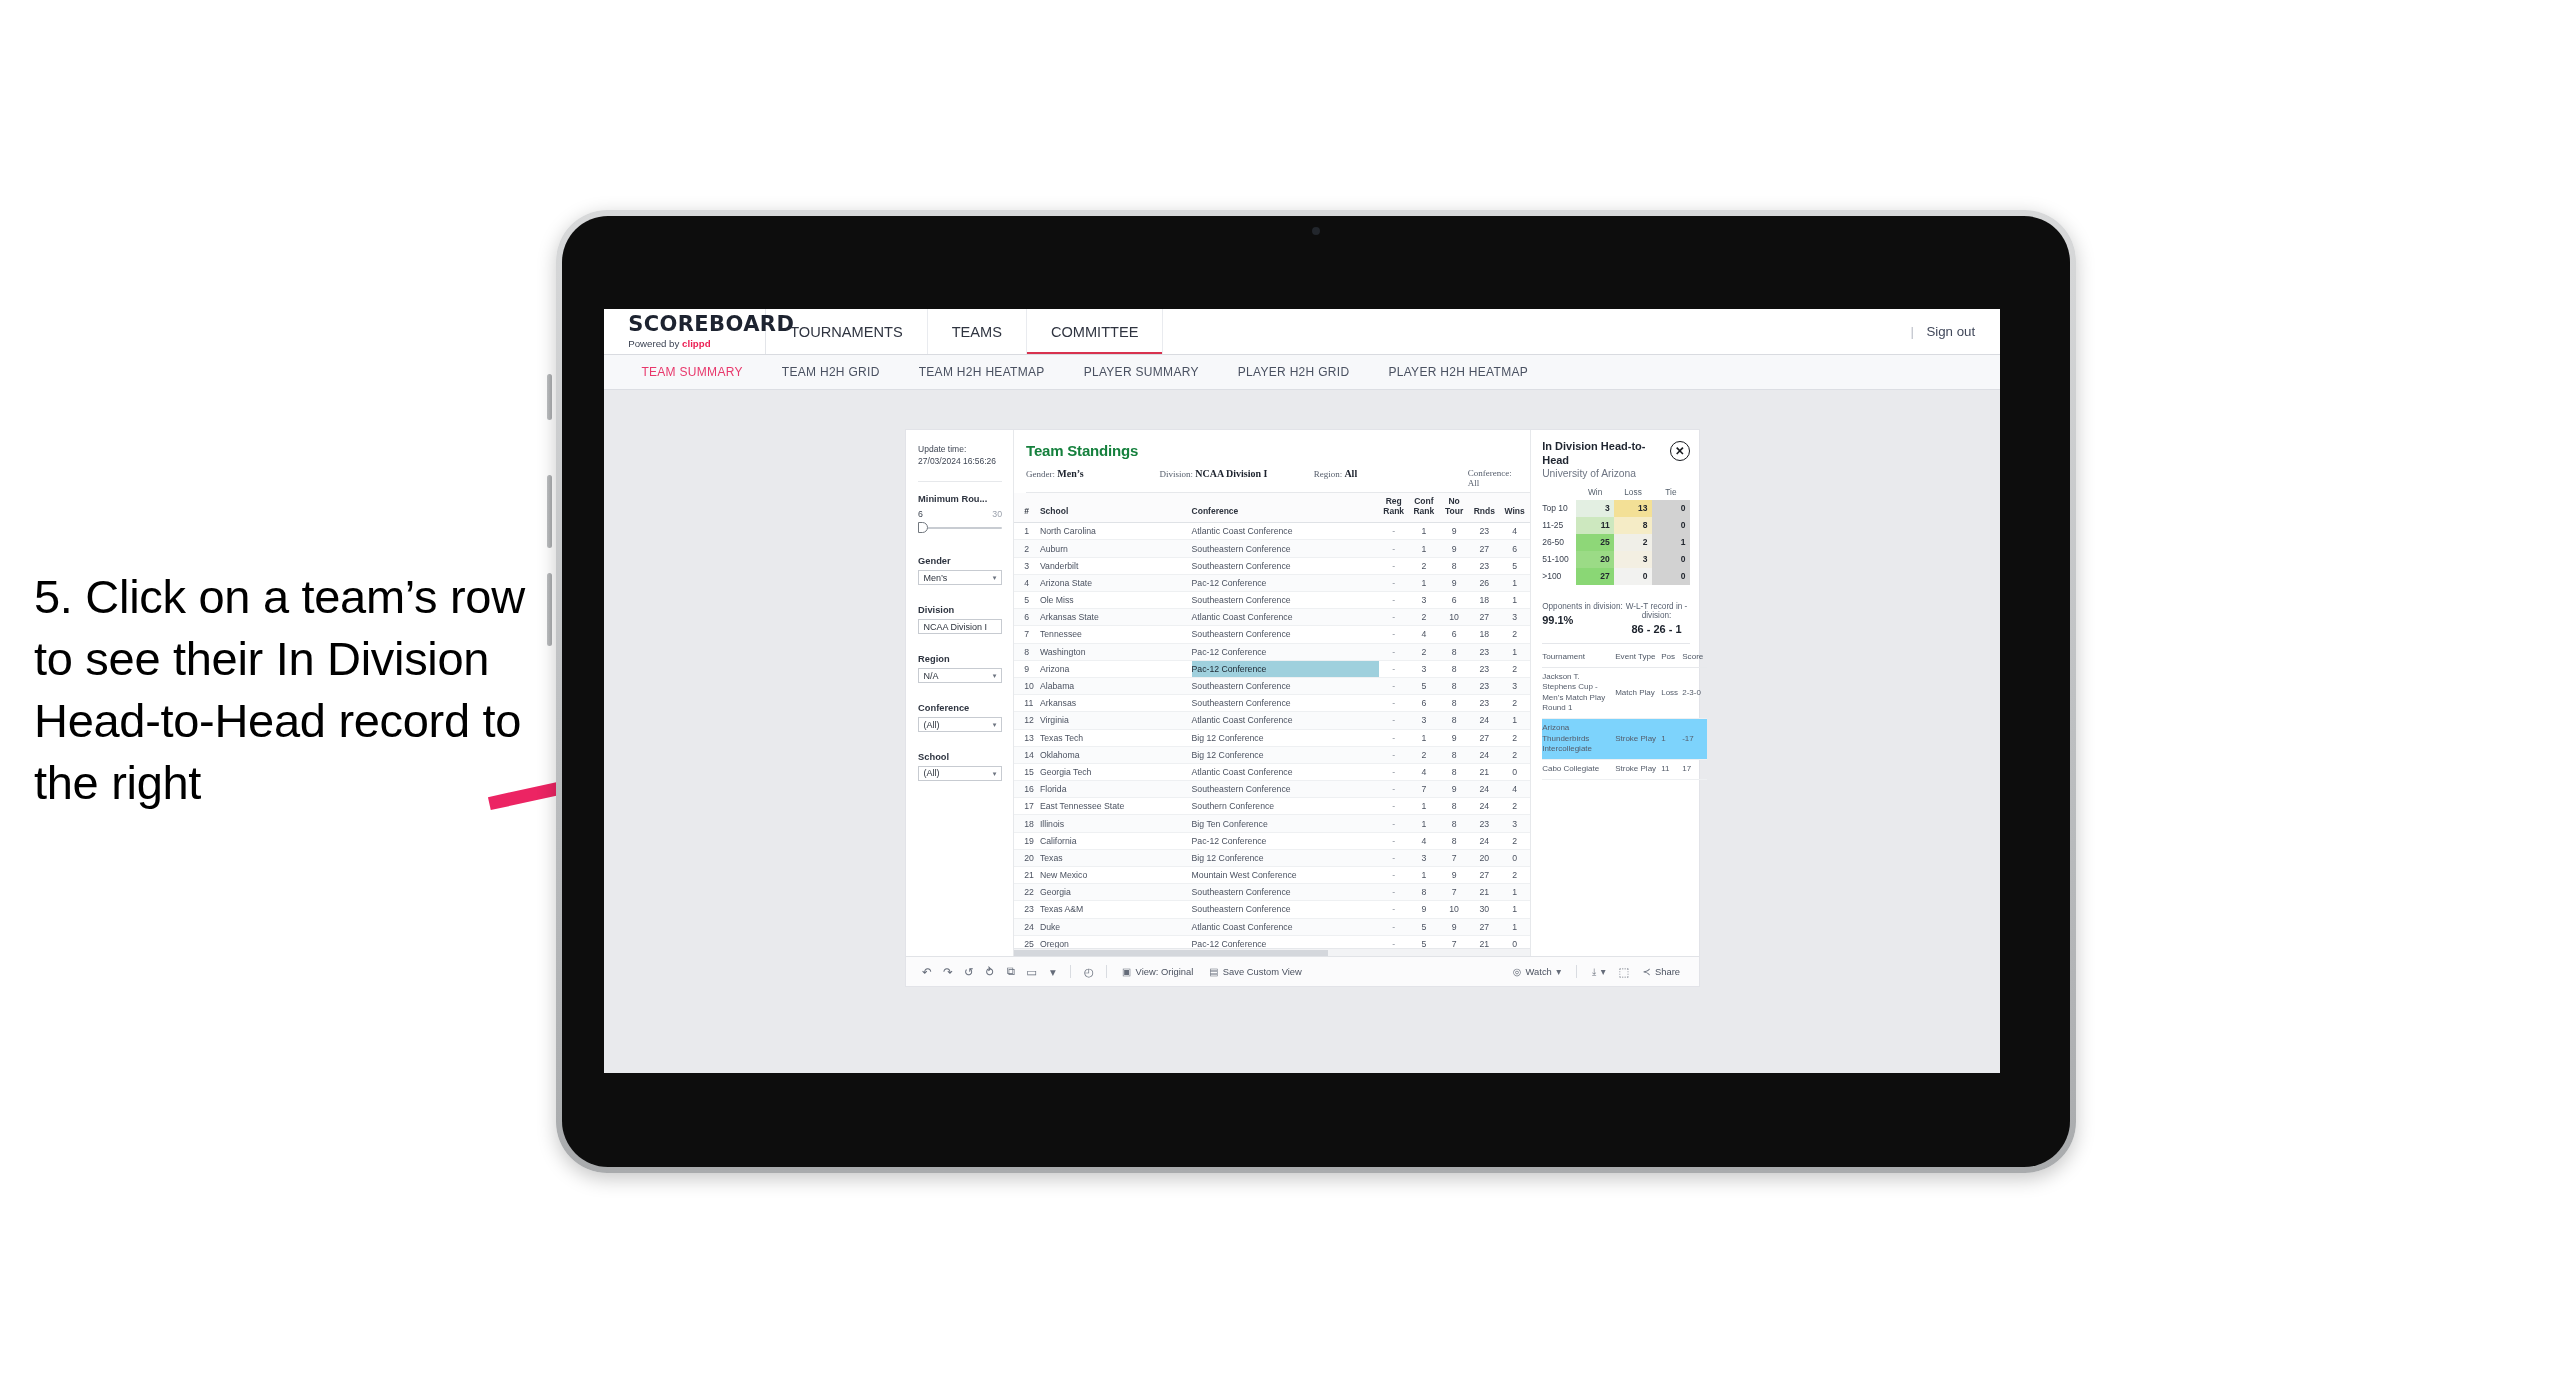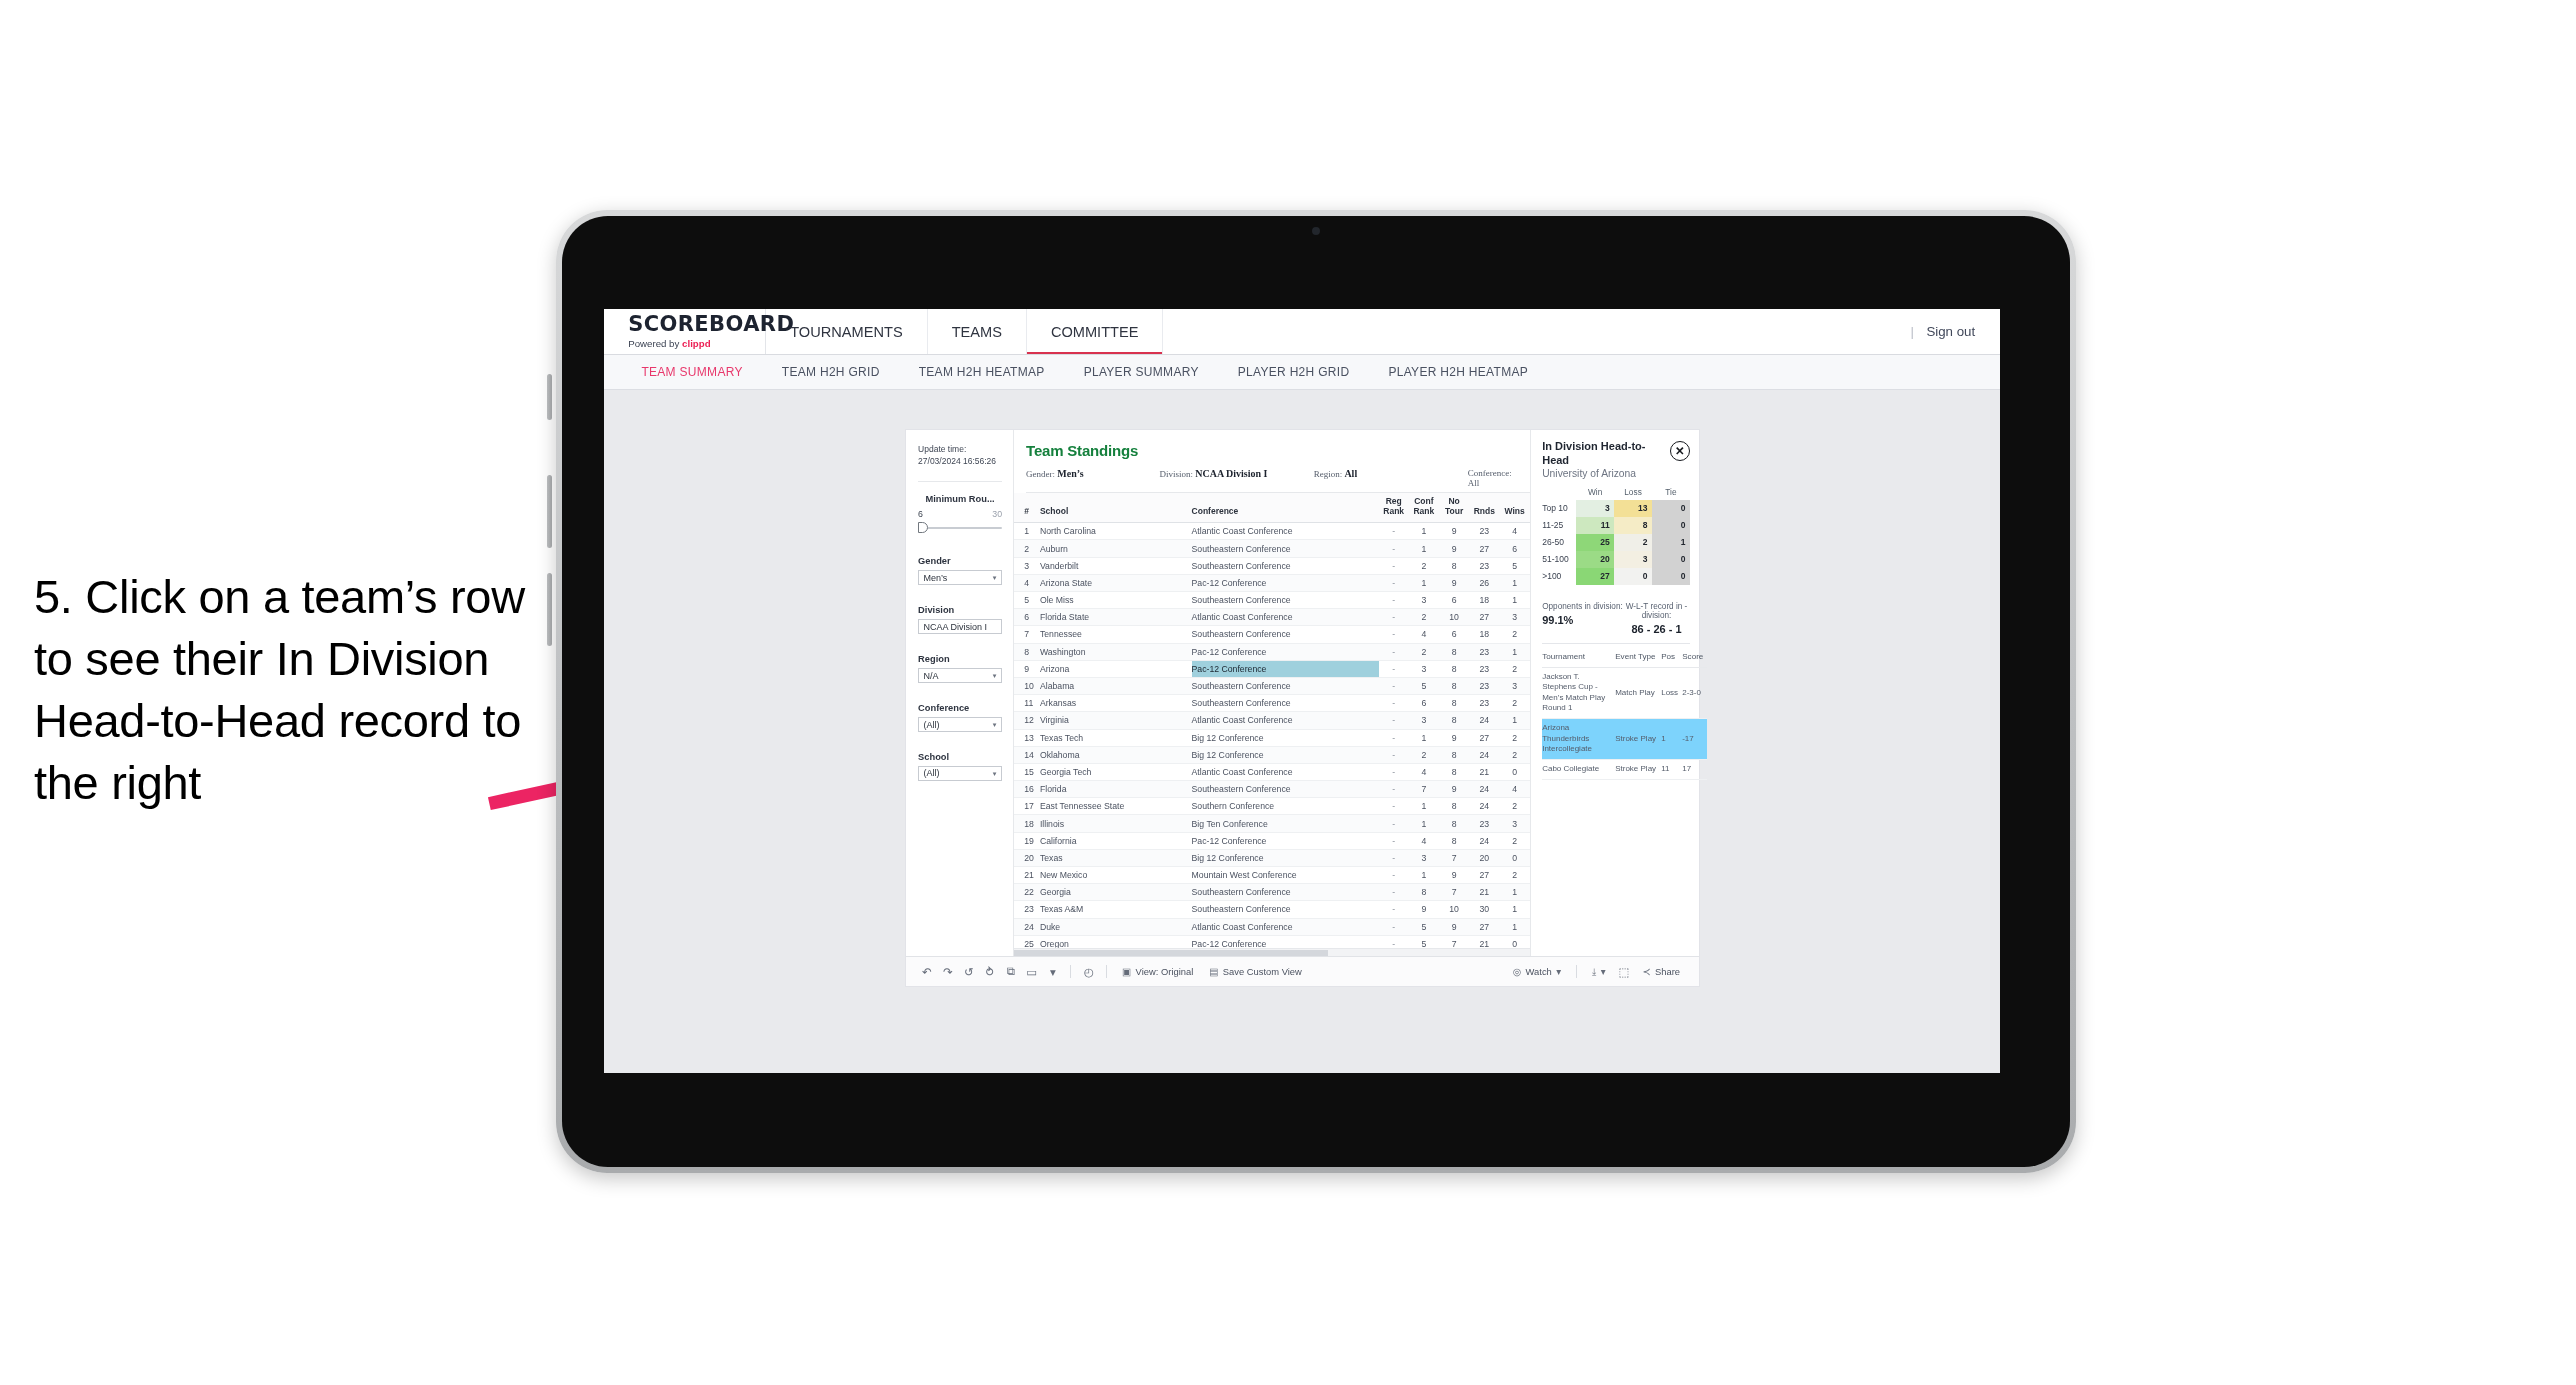--- a/index.html
+++ b/index.html
@@ -136,21 +136,21 @@
   .filters {
     width: 108px; border-right: 0.9px solid #e6e8eb;
     padding: 12.4px 10.6px 0 12.4px; flex-shrink: 0;
     display: flex; flex-direction: column;
   }
   .update-time { font-size: 8.5px; color: #3f4654; line-height: 1.45; }
   .filters-sep { height: 0.9px; background: #e6e8eb; margin: 14px 0 12.4px 0; }
   .fgroup { margin-bottom: 19.5px; }
   .fgroup.slider-group { margin-bottom: 23px; }
   .flabel { font-size: 9.3px; font-weight: 700; color: #2e3440; margin-bottom: 4.4px; }
-  .flabel.center { text-align: center; }
+  .flabel.center { text-align: left; }
   .slider-vals { display: flex; justify-content: space-between; font-size: 8.8px; color: #3b4350; margin-bottom: 3.5px; }
   .slider-vals .max { color: #9ba1ac; }
   .slider-track { position: relative; height: 10.6px; }
   .slider-track .bar { position: absolute; left: 8.8px; right: 0; top: 4.4px; height: 2.7px; background: #c8ccd2; border-radius: 1.8px; }
   .slider-track .knob {
     position: absolute; left: 0; top: 0px; width: 9.7px; height: 10.6px;
     border: 1.2px solid #72787f; border-radius: 0 6.2px 6.2px 0;
     background: #ffffff;
   }
   .fselect {
@@ -450,21 +450,21 @@
                           <td class="c-school">Ole Miss</td>
                           <td class="c-conf">Southeastern Conference</td>
                           <td class="c-num dash">-</td>
                           <td class="c-num">3</td>
                           <td class="c-num">6</td>
                           <td class="c-num">18</td>
                           <td class="c-num">1</td>
                         </tr>
                         <tr class="alt">
                           <td class="c-rank">6</td>
-                          <td class="c-school">Florida State</td>
+                          <td class="c-school">Arkansas State</td>
                           <td class="c-conf">Atlantic Coast Conference</td>
                           <td class="c-num dash">-</td>
                           <td class="c-num">2</td>
                           <td class="c-num">10</td>
                           <td class="c-num">27</td>
                           <td class="c-num">3</td>
                         </tr>
                         <tr>
                           <td class="c-rank">7</td>
                           <td class="c-school">Tennessee</td>

